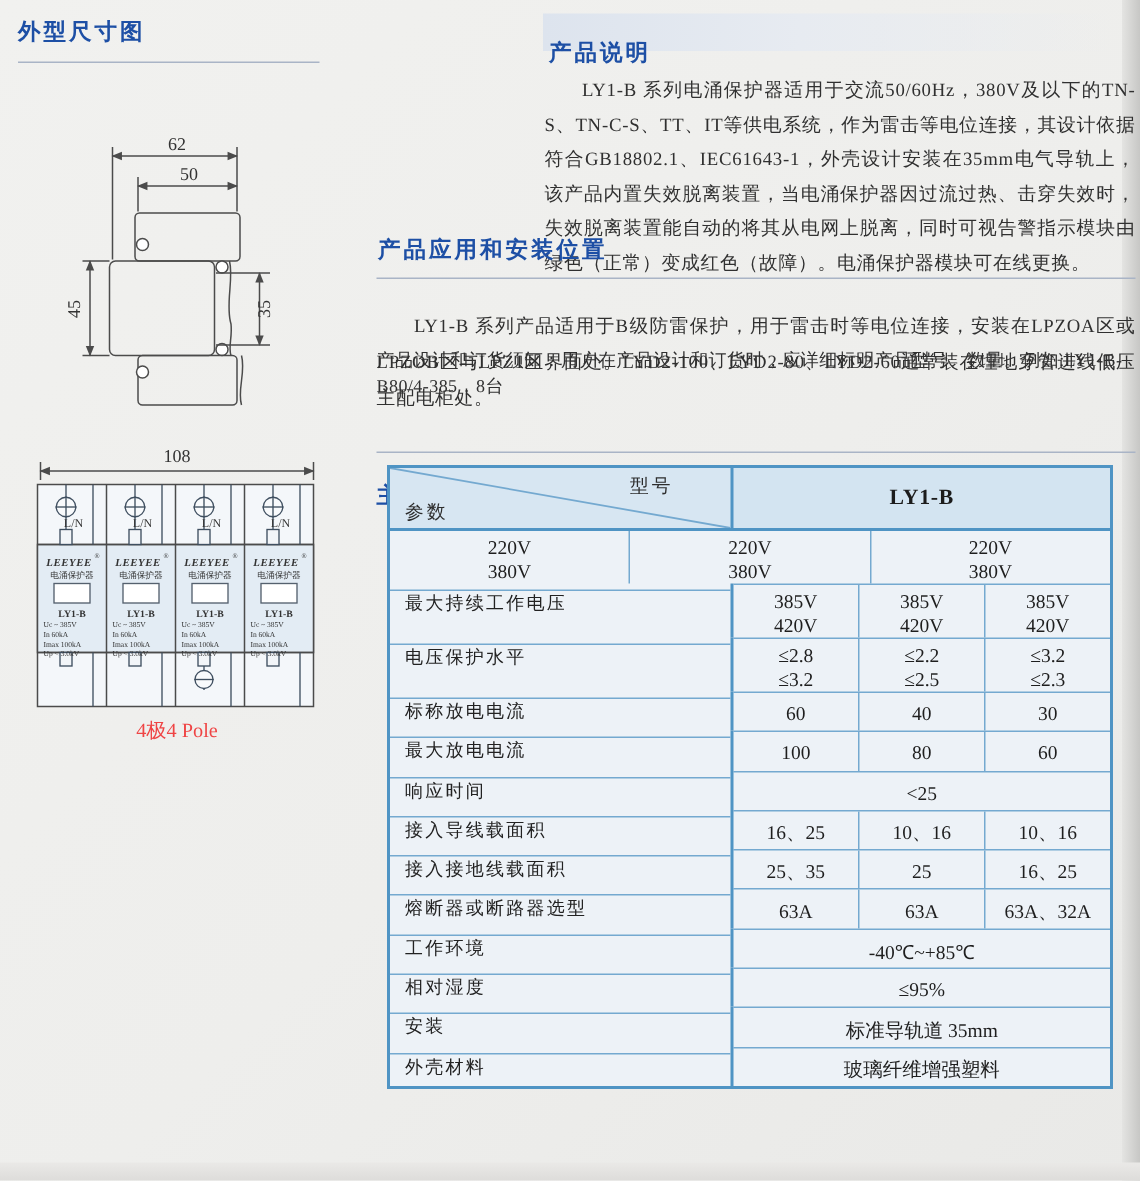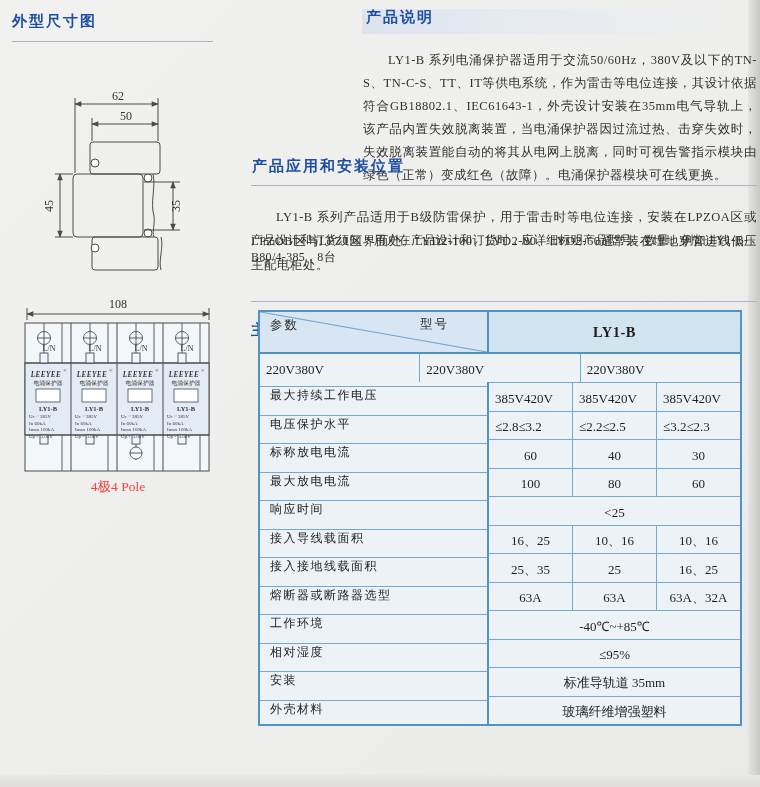--- a/index.html
+++ b/index.html
@@ -33,36 +33,36 @@
 
   
   .ptable{
     position:absolute;left:258px;top:310px;width:484px;
     border:2px solid #4f94c4;background:#edf2f7;box-sizing:border-box;
   }
   .thead{display:flex;height:40px;background:#d7e6f2;border-bottom:2px solid #4f94c4;}
   .corner{width:229px;position:relative;border-right:2px solid #4f94c4;box-sizing:border-box;}
   .corner svg{position:absolute;left:0;top:0;width:100%;height:100%;}
   .corner-model{position:absolute;right:38px;top:4px;font-size:12.5px;letter-spacing:2px;}
-  .corner-param{position:absolute;left:10px;bottom:18px;font-size:12.5px;letter-spacing:2px;}
+  .corner-param{position:absolute;left:10px;bottom:2px;font-size:12.5px;letter-spacing:2px;}
   .model-head{flex:1;display:flex;align-items:center;justify-content:center;
     font-family:"Liberation Serif",serif;font-weight:bold;font-size:14.5px;color:#1c1c1c;
     background:#d3e4f1;letter-spacing:0.5px;}
   .tbody{display:flex;flex-direction:column;height:370px;}
   .trow{flex:1;display:flex;position:relative;}
   .tl{width:229px;border-right:2px solid #4f94c4;box-sizing:border-box;position:relative;
     font-size:12px;letter-spacing:1.5px;color:#222;padding:5px 0 0 10px;}
   .trow + .trow .tl::before{content:"";position:absolute;left:0;top:4px;width:100%;height:1px;
     background:#74a9d0;}
   .tv{flex:1;display:flex;box-sizing:border-box;}
   .trow + .trow .tv{border-top:1px solid #74a9d0;}
   .cell{flex:1;display:flex;align-items:center;justify-content:center;
     font-family:"Liberation Serif",serif;font-size:13px;color:#1e1e1e;padding-top:3px;}
   .cell + .cell{border-left:1px solid #74a9d0;}
-  .cell.pair{justify-content:flex-start;padding:3px 6px 0 6px;}
+  .cell.pair{justify-content:flex-end;padding:3px 6px 0 6px;flex-direction:column;}
 </style>
 </head>
 <body>
 
 <div class="edge-right"></div>
 <div class="edge-bottom"></div>
 
 <div class="sec-title" style="left:12px;top:12px;">外型尺寸图</div>
 <div class="rule" style="left:12px;top:41px;width:201px;"></div>
 
@@ -161,21 +161,21 @@
 
   <g stroke="#3f4f60" stroke-width="0.9" fill="none">
     <line x1="114" y1="146" x2="114" y2="162"></line>
     <circle cx="114" cy="155" r="6" fill="#f8fafc"></circle>
     <line x1="107.5" y1="155" x2="120.5" y2="155"></line>
   </g>
 </svg>
 <div class="caption">4极4 Pole</div>
 
 <div class="band" style="left:362px;top:9px;width:380px;"></div>
-<div class="sec-title" style="left:366px;top:8px;">产品说明</div>
+<div class="sec-title" style="left:366px;top:26px;">产品说明</div>
 <p class="para desc-para">LY1-B 系列电涌保护器适用于交流50/60Hz，380V及以下的TN-S、TN-C-S、TT、IT等供电系统，作为雷击等电位连接，其设计依据符合GB18802.1、IEC61643-1，外壳设计安装在35mm电气导轨上，该产品内置失效脱离装置，当电涌保护器因过流过热、击穿失效时，失效脱离装置能自动的将其从电网上脱离，同时可视告警指示模块由绿色（正常）变成红色（故障）。电涌保护器模块可在线更换。</p>
 
 <div class="sec-title" style="left:252px;top:157px;font-family:Liberation Serif, serif;">产品应用和安装位置</div>
 <div class="rule" style="left:251px;top:185px;width:506px;"></div>
 <p class="para app-para">LY1-B 系列产品适用于B级防雷保护，用于雷击时等电位连接，安装在LPZOA区或LPZOB区与LPZ1区界面处。LYD2-100、LYD2-80、LYD2-60通常装在埋地穿管进线低压主配电柜处。</p>
 <div class="order-note">产品设计和订货须知：用户在产品设计和订货时，应详细标明产品型号、数量。例如:LY1-B-B80/4-385，8台</div>
 
 <div class="sec-title" style="left:251px;top:277px;margin-top:44px;">主要技术参数</div>
 <div class="rule" style="left:251px;top:301px;width:506px;"></div>
 

